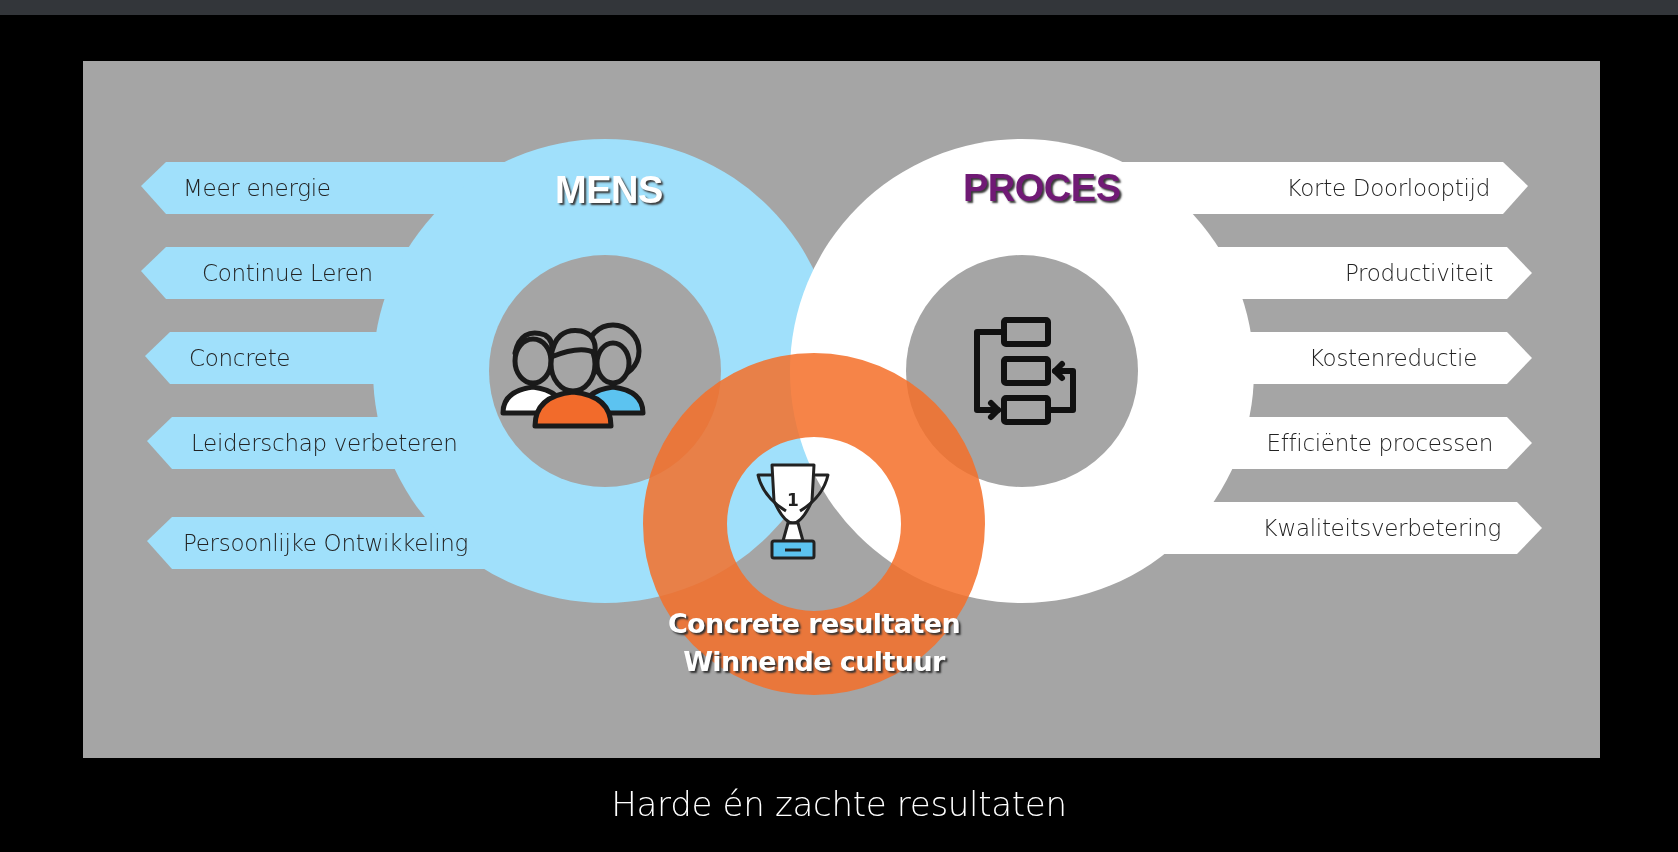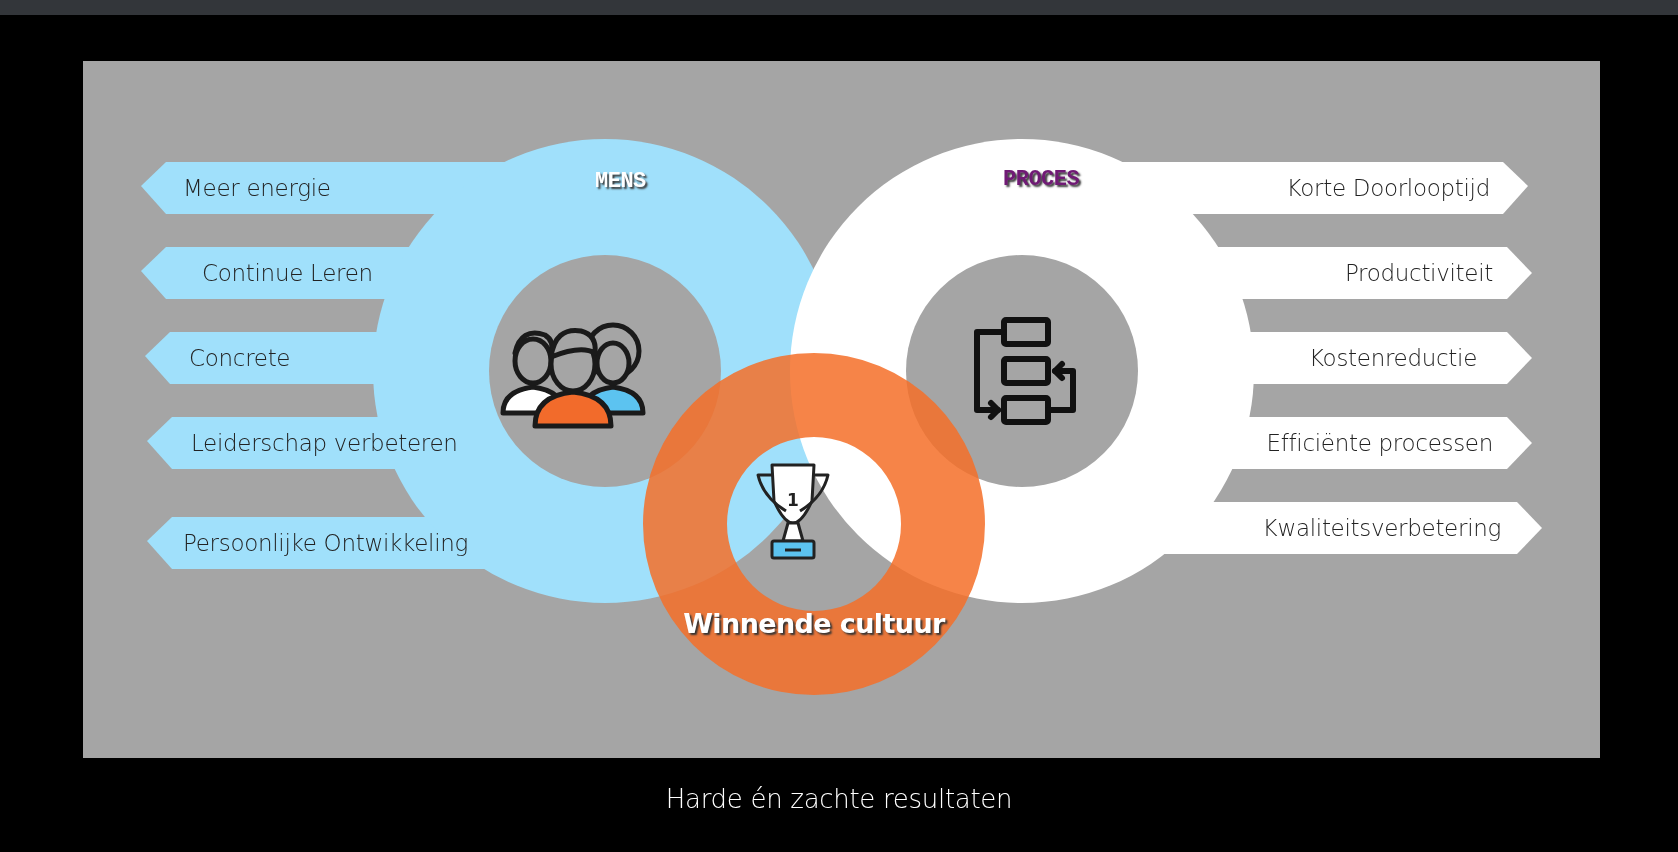--- a/index.html
+++ b/index.html
@@ -10,33 +10,32 @@
   .topbar { position: absolute; left: 0; top: 0; width: 1678px; height: 15px; background: #33363a; }
   .slide { position: absolute; left: 83px; top: 61px; width: 1517px; height: 697px; background: #a5a5a5; overflow: hidden; }
   svg.diagram { position: absolute; left: 0; top: 0; }
   .label {
     position: absolute; font-size: 23px; color: #222; white-space: nowrap; line-height: 52px; height: 53px;
     font-family: "DejaVu Sans", sans-serif; font-weight: 300; letter-spacing: -0.3px;
   }
   .label.left { text-align: left; }
   .label.right { text-align: right; }
   .heading {
-    position: absolute; font-size: 22px; font-weight: bold; color: #fff; letter-spacing: -0.5px;
+    position: absolute; font-size: 38px; font-weight: bold; color: #fff; letter-spacing: -0.5px;
     text-shadow: 2px 2px 2px #3a3a3a;
-    font-family: Liberation Mono, monospace;
-    margin-left: 40px;
+    font-family: Liberation Sans, sans-serif;
   }
   .center-text {
     position: absolute; width: 400px; text-align: center; color: #fff; font-size: 27px; font-weight: bold;
     line-height: 38px; text-shadow: 2px 2px 2px #333; letter-spacing: -0.6px;
     font-family: "DejaVu Sans", sans-serif;
   }
   .caption {
     position: absolute; left: 0; top: 784px; width: 1678px; text-align: center; color: #fff;
-    font-size: 26px; font-weight: 300; letter-spacing: -0.3px;
+    font-size: 34px; font-weight: 300; letter-spacing: -0.3px;
     font-family: "DejaVu Sans", sans-serif;
   }
 </style>
 </head>
 <body>
 
 <div class="topbar"></div>
 
 <div class="slide">
 
@@ -113,17 +112,18 @@
   <div class="label left" style="left:108px; top:356px;">Leiderschap verbeteren</div>
   <div class="label left" style="left:100px; top:456px;">Persoonlijke Ontwikkeling</div>
 
   <div class="label right" style="right:110px; top:101px;">Korte Doorlooptijd</div>
   <div class="label right" style="right:107px; top:186px;">Productiviteit</div>
   <div class="label right" style="right:123px; top:271px;">Kostenreductie</div>
   <div class="label right" style="right:107px; top:356px;">Efficiënte processen</div>
   <div class="label right" style="right:99px; top:441px;">Kwaliteitsverbetering</div>
 
   <div class="center-text" style="left:531px; top:544px;">
+    <div>Concrete resultaten</div>
     <div>Winnende cultuur</div>
   </div>
 </div>
 
 <div class="caption">Harde én zachte resultaten</div>
 
 </body></html>

